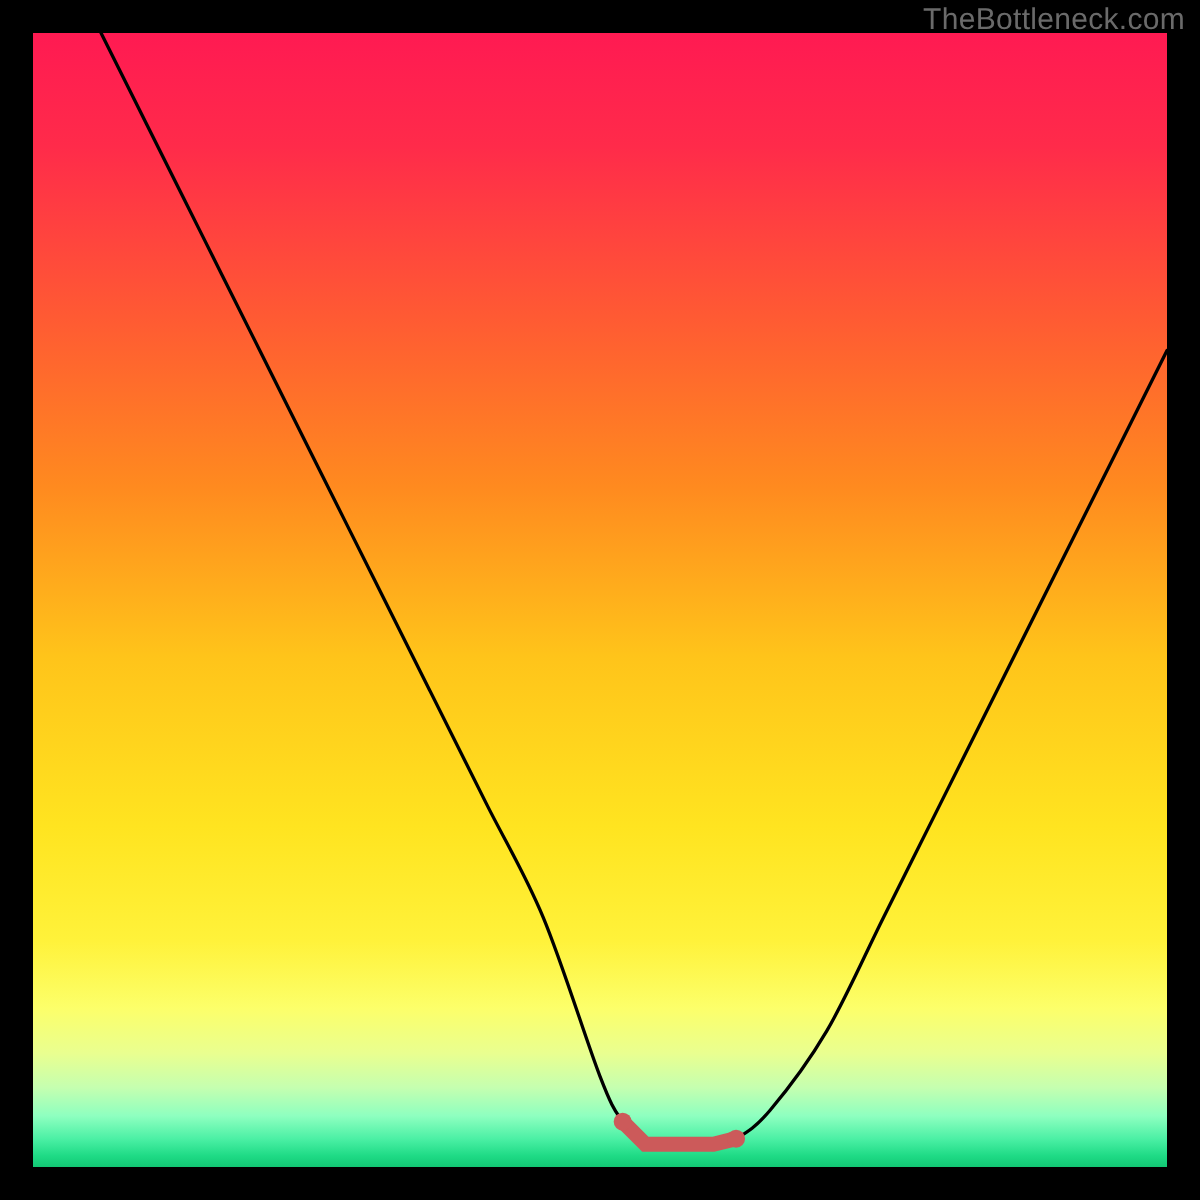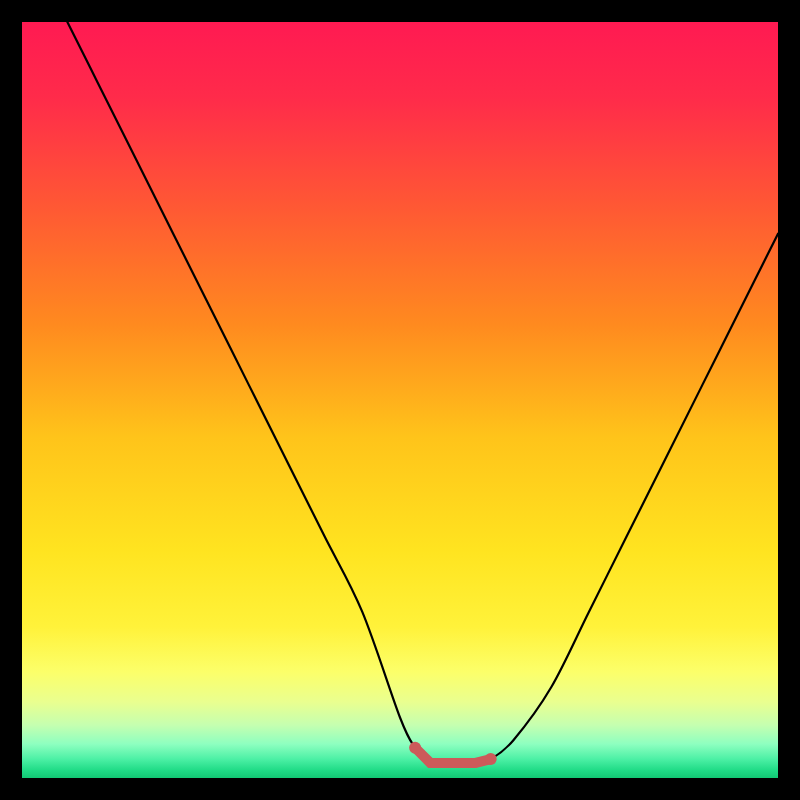--- a/index.html
+++ b/index.html
@@ -75,13 +75,14 @@
     </svg>
     <svg class="curve-svg" viewBox="0 0 756 756" preserveAspectRatio="none">
       <path id="curve-path" fill="none" stroke-width="2.2" stroke-linecap="round" d="M 45.36 0 C 50.4 10.080000000000004 64.26 37.80000000000001 75.60000000000001 60.48000000000002 C 86.94000000000001 83.16000000000003 100.79999999999998 110.88000000000004 113.39999999999999 136.08000000000004 C 126 161.28000000000006 138.60000000000002 186.48000000000008 151.20000000000002 211.68000000000006 C 163.8 236.88000000000005 176.4 262.08000000000004 189 287.28000000000003 C 201.6 312.48 214.2 337.68 226.79999999999998 362.88 C 239.39999999999998 388.08 251.99999999999994 413.28000000000003 264.59999999999997 438.48 C 277.2 463.68 289.8 488.87999999999994 302.40000000000003 514.0799999999999 C 315.00000000000006 539.28 327.6 559.44 340.2 589.6800000000001 C 352.79999999999995 619.9200000000001 369.18 672.84 378 695.52 C 386.82 718.1999999999999 388.08 718.2 393.12 725.76 C 398.16 733.3199999999999 403.2 738.36 408.24 740.88 C 413.28000000000003 743.4 418.32000000000005 740.88 423.36 740.88 C 428.4 740.88 433.43999999999994 740.88 438.47999999999996 740.88 C 443.52 740.88 448.55999999999995 741.51 453.59999999999997 740.88 C 458.64 740.25 462.41999999999996 740.88 468.71999999999997 737.1 C 475.02 733.32 481.32000000000005 730.1700000000001 491.40000000000003 718.2 C 501.48 706.23 516.5999999999999 686.6999999999999 529.1999999999999 665.28 C 541.8 643.86 554.4 614.8800000000001 567 589.6800000000001 C 579.6 564.48 592.2 539.28 604.8000000000001 514.0799999999999 C 617.4000000000001 488.87999999999994 630 463.68 642.6 438.48 C 655.2 413.28000000000003 667.8 388.08 680.4 362.88 C 693 337.68 705.5999999999999 312.48 718.1999999999999 287.28000000000003 C 730.8 262.08000000000004 749.7 224.28000000000006 756 211.68000000000006" stroke="#000000"></path>
     </svg>
     <svg class="marker-svg" viewBox="0 0 756 756" preserveAspectRatio="none">
       <path id="marker-path" fill="none" stroke-width="10" stroke-linecap="round" d="M 393.12 725.76 L 408.24 740.88 L 423.36 740.88 L 438.47999999999996 740.88 L 453.59999999999997 740.88 L 468.71999999999997 737.1" stroke="#cc5a5a"></path>
       <circle id="marker-start-dot" r="6" cx="393.12" cy="725.76" fill="#cc5a5a"></circle>
       <circle id="marker-end-dot" r="6" cx="468.71999999999997" cy="737.1" fill="#cc5a5a"></circle>
     </svg>
   </div>
+  <div class="attribution">TheBottleneck.com</div>
 </div>
 
 </body></html>

